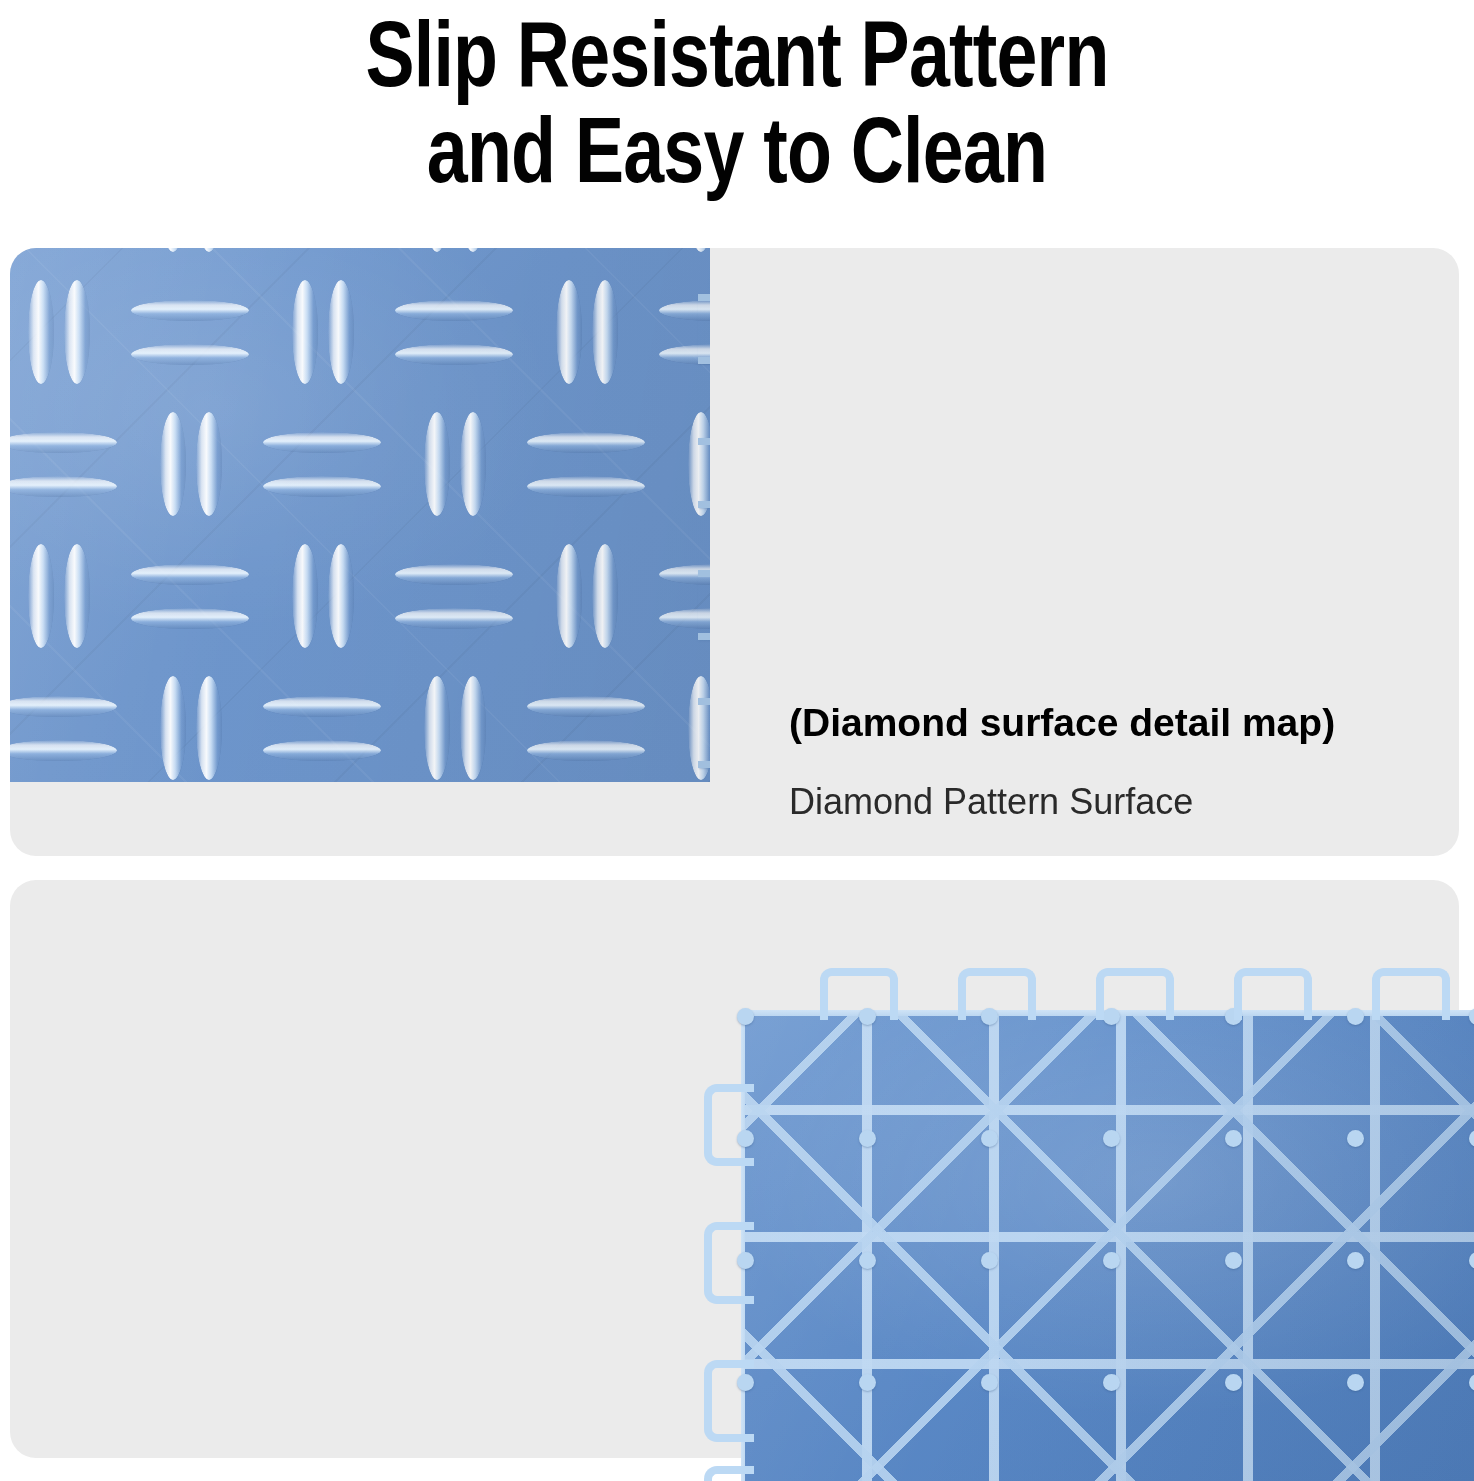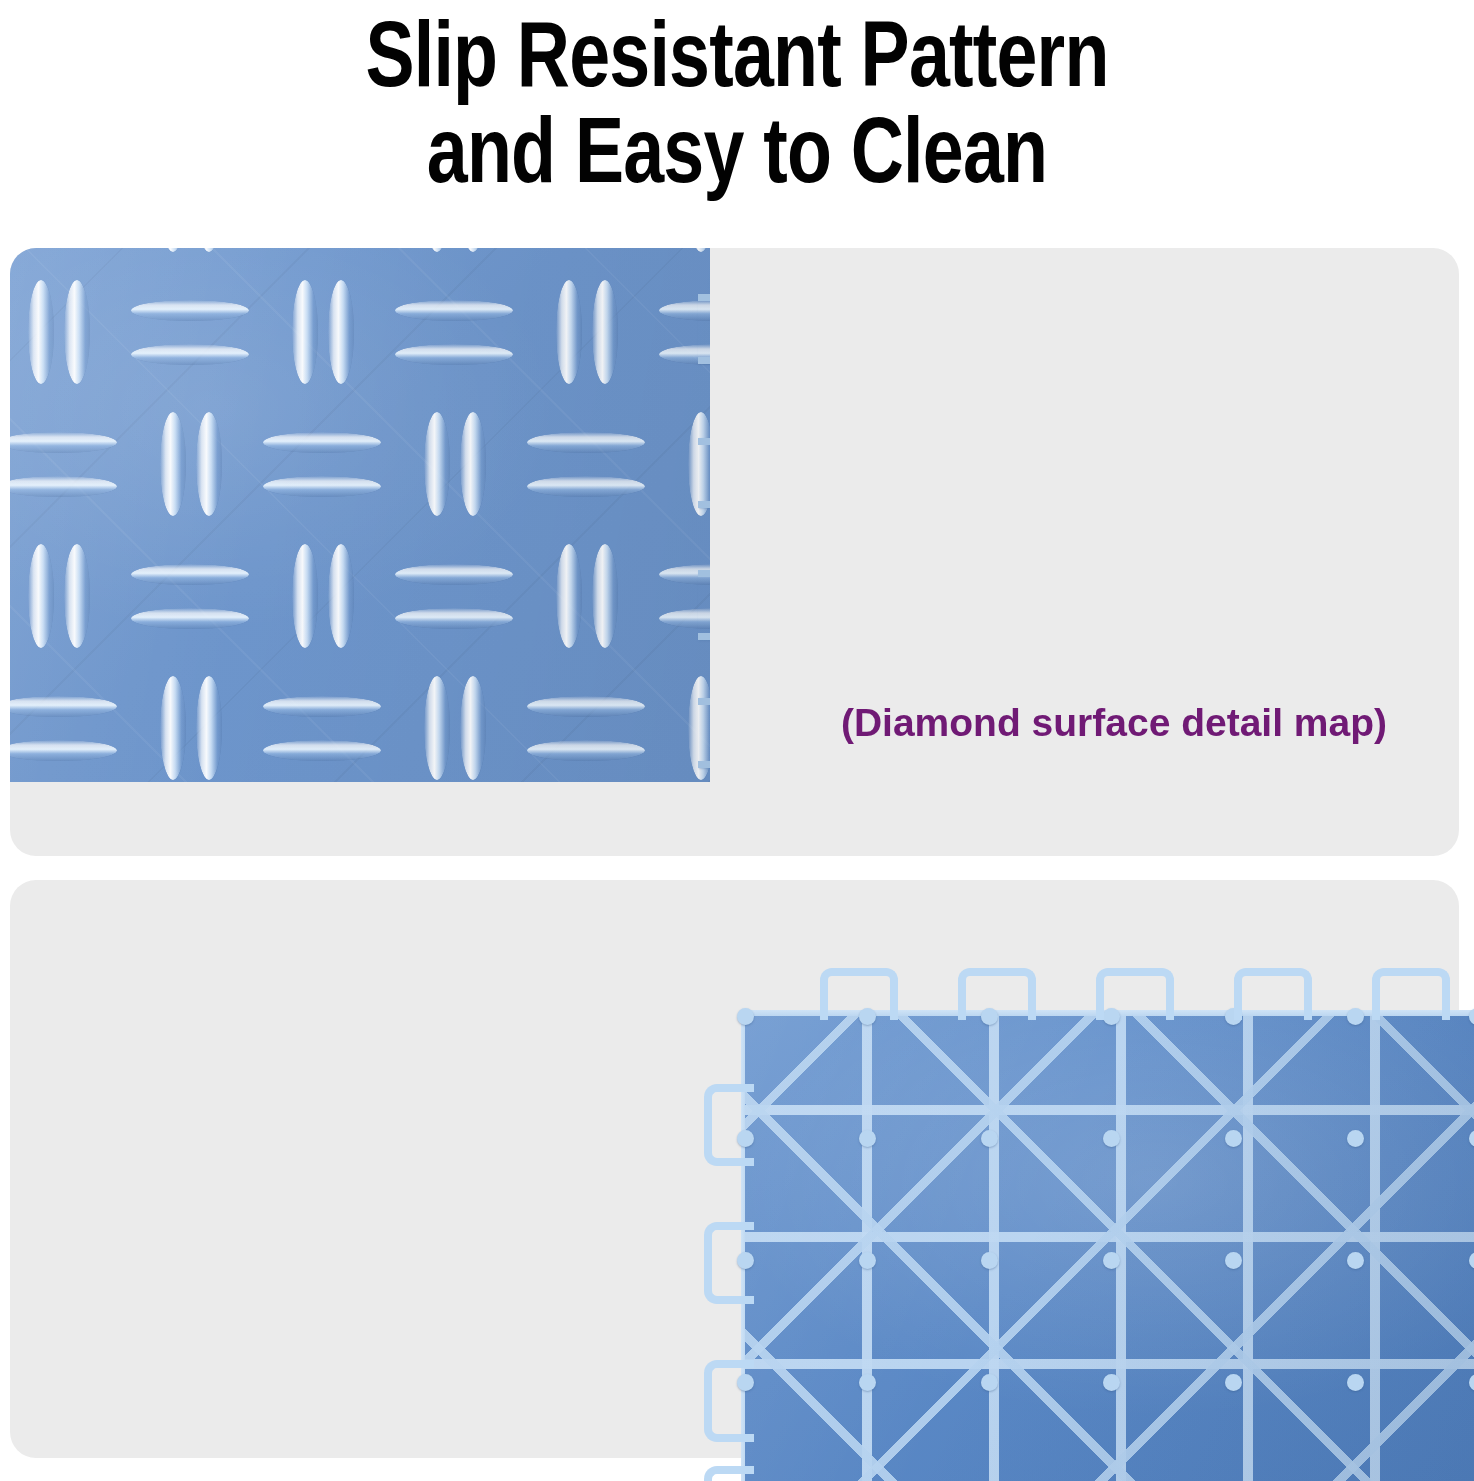--- a/index.html
+++ b/index.html
@@ -140,25 +140,24 @@
   
   .caption-top {
     position: absolute;
     left: 779px;
     top: 452px;
     width: 650px;
   }
   .caption-title {
     font-size: 39px;
     font-weight: bold;
-    color: #701a75;
+    color: #000000;
     line-height: 46px;
     margin: 0;
     white-space: nowrap;
-    text-align: center;
   }
   .caption-body {
     font-size: 36px;
     font-weight: normal;
     color: #2a2a2a;
     line-height: 47px;
     margin: 32px 0 0 0;
   }
 
   
@@ -326,20 +325,21 @@
         <div class="lens v" style="left: 690px; top: 428px;"></div>
       </div>
   <div class="tab-right" style="left: 700px; top: 46px;"></div>
       <div class="tab-right" style="left: 700px; top: 190px;"></div>
       <div class="tab-right" style="left: 700px; top: 322px;"></div>
       <div class="tab-right" style="left: 700px; top: 450px;"></div>
     </div>
 
   <div class="caption-top">
     <p class="caption-title">(Diamond surface detail map)</p>
+    <p class="caption-body">Diamond Pattern Surface</p>
   </div>
 </div>
 
 <div class="panel panel-bottom">
   
 </div>
 
 <div class="photo-grid-wrap">
   <div class="grid-rail-left"></div>
   <div class="grid-rail-top"></div>

